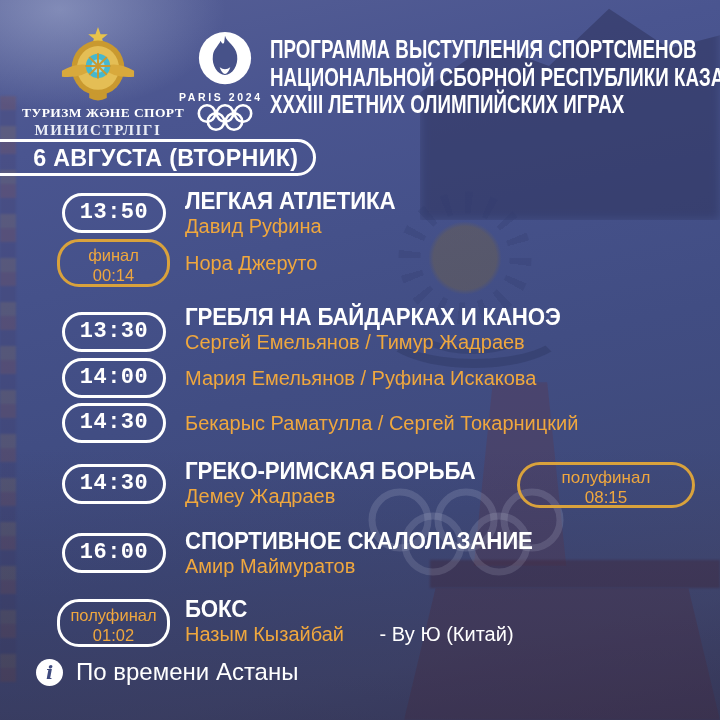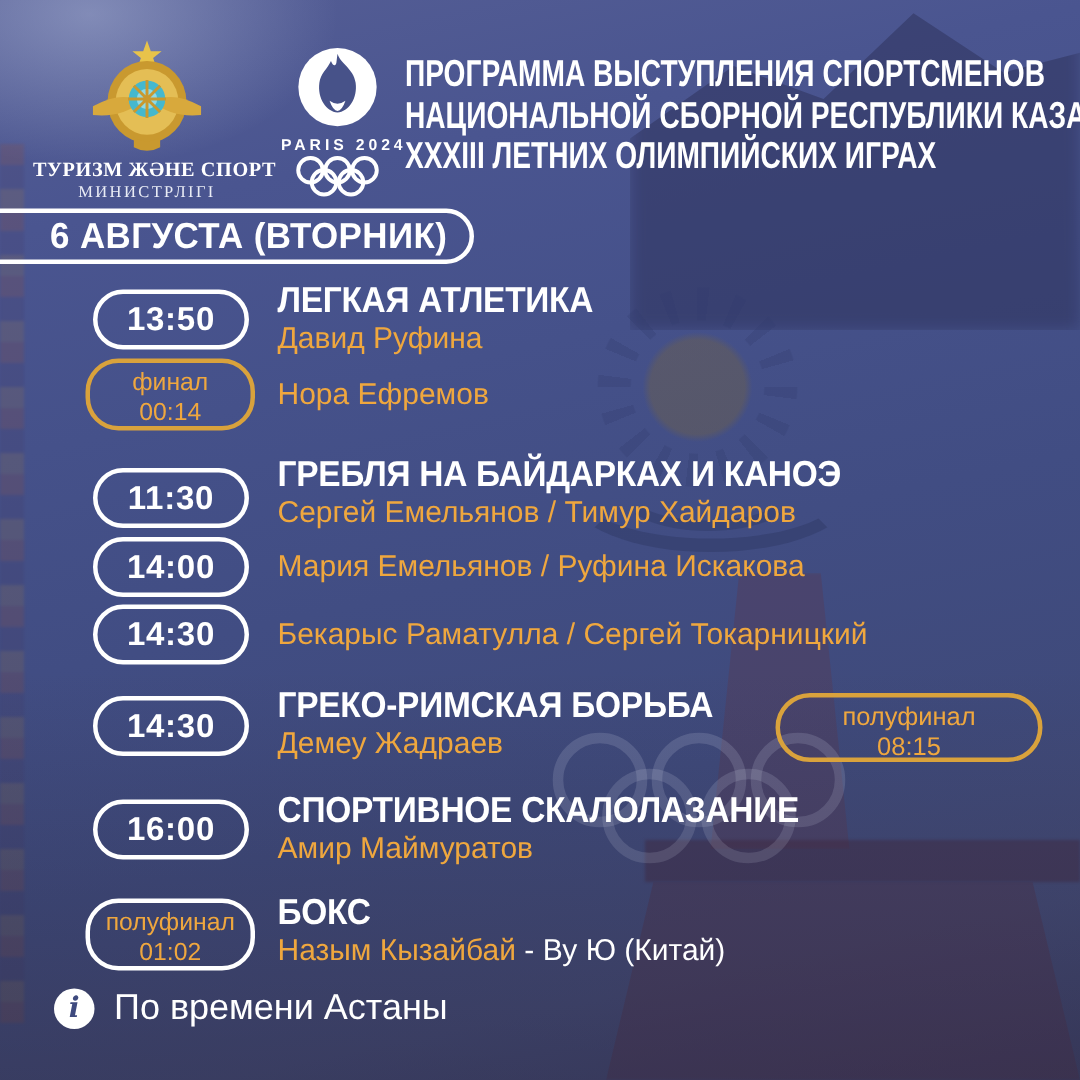--- a/index.html
+++ b/index.html
@@ -41,49 +41,49 @@
     background:rgba(78,50,74,.42);
     clip-path:polygon(10% 0,90% 0,100% 100%,0 100%);}
   .bg-vignette{left:0;top:0;width:720px;height:720px;
     background:linear-gradient(180deg,rgba(0,0,0,0) 62%,rgba(36,32,56,.32) 100%);}
   .bg-rings-mark{left:348px;top:474px;width:250px;height:110px;opacity:.9;}
   
   .ministry{position:absolute;left:22px;top:26px;width:152px;text-align:center;}
   .ministry svg{display:block;margin:0 auto;}
   .ministry-name{font-family:"Liberation Serif",serif;font-weight:700;font-size:13.5px;
     letter-spacing:.4px;color:#fff;margin-top:3px;white-space:nowrap;}
-  .ministry-sub{font-family:"Liberation Serif",serif;font-weight:400;font-size:11px;
+  .ministry-sub{font-family:"Liberation Serif",serif;font-weight:700;font-size:15px;
     letter-spacing:1.6px;color:#e9ecf5;margin-top:1px;}
-  .paris{position:absolute;left:179px;top:30px;width:92px;text-align:right;}
+  .paris{position:absolute;left:179px;top:30px;width:92px;text-align:left;}
   .paris svg{display:block;margin:0 auto;}
   .paris-wordmark{font-size:10.5px;font-weight:700;letter-spacing:2.6px;margin:3px 0 1px 0;white-space:nowrap;}
   .main-title{position:absolute;left:270px;top:36px;}
   .title-line{font-size:25px;font-weight:700;line-height:27.5px;white-space:nowrap;
     transform:scaleX(.75);transform-origin:left top;letter-spacing:0;}
   
   .date-pill{position:absolute;left:-26px;top:139px;width:342px;height:37px;
     border:3px solid #fff;border-radius:20px;box-sizing:border-box;}
   .date-pill span{display:block;font-size:24px;font-weight:700;line-height:31px;
     padding-left:58px;letter-spacing:.3px;white-space:nowrap;transform:scaleX(.97);transform-origin:left;}
   
   .row{position:absolute;left:57px;right:0;display:flex;}
   .badge-col{flex:0 0 128px;width:128px;}
   .badge{box-sizing:border-box;border:3px solid #fff;border-radius:20px;text-align:center;color:#fff;}
-  .badge.time{width:104px;height:40px;margin-left:5px;font-size:22px;font-weight:700;line-height:34px;letter-spacing:.5px;}
+  .badge.time{width:104px;height:40px;margin-left:5px;font-size:22px;font-weight:700;line-height:34px;letter-spacing:.5px;font-family:Liberation Mono, monospace;}
   .badge.two{width:113px;height:48px;border-radius:22px;font-size:16.5px;line-height:20px;padding-top:3px;}
   .badge.goldline{border-color:var(--gold);color:var(--accent);}
   .badge.whiteline{border-color:#fff;color:var(--accent);}
   .mt5{margin-top:5px}.mt8{margin-top:8px}.mt6{margin-top:6px}.mt3{margin-top:3px}
   .info{flex:1;min-width:0;}
   .event-title{font-size:24px;font-weight:700;line-height:26px;color:#fff;white-space:nowrap;
     transform:scaleX(.93);transform-origin:left;letter-spacing:-.2px;}
   .athletes{font-size:20px;line-height:24px;color:var(--accent);white-space:nowrap;}
   .athletes.center40{line-height:40px;}
   .athletes.center48{line-height:48px;}
-  .opponent{color:#fff;}
+  .opponent{color:#fff;margin-left:30px;}
   .stage-badge{position:absolute;right:25px;top:4px;width:178px;height:46px;box-sizing:border-box;
     border:3px solid var(--gold);border-radius:23px;color:var(--accent);text-align:center;
     font-size:17px;line-height:20px;padding-top:3px;}
   
   .footer{position:absolute;left:36px;top:658px;display:flex;align-items:center;gap:13px;}
   .info-icon{width:27px;height:27px;border-radius:50%;background:#fff;color:#3E4A7E;
     font-family:"DejaVu Serif",serif;font-style:italic;font-weight:700;font-size:19px;
     text-align:center;line-height:26px;flex:0 0 27px;}
   .footer-note{font-size:24px;color:#fff;white-space:nowrap;}
 </style>
@@ -168,31 +168,31 @@
   </div>
 
   <div class="row" style="top:239px">
     <div class="badge-col">
       <div class="badge two goldline">
         <div>финал</div>
         <div>00:14</div>
       </div>
     </div>
     <div class="info">
-        <div class="athletes center48">Нора Ефремов</div>
+        <div class="athletes center48">Нора Джеруто</div>
       </div>
   </div>
 
   <div class="row" style="top:304px">
     <div class="badge-col">
-        <div class="badge time mt8"><span>11:30</span></div>
+        <div class="badge time mt8"><span>13:30</span></div>
       </div>
     <div class="info">
       <div class="event-title">ГРЕБЛЯ НА БАЙДАРКАХ И КАНОЭ</div>
-      <div class="athletes">Сергей Емельянов / Тимур Хайдаров</div>
+      <div class="athletes">Сергей Емельянов / Тимур Жадраев</div>
     </div>
   </div>
 
   <div class="row" style="top:358px">
     <div class="badge-col">
         <div class="badge time"><span>14:00</span></div>
       </div>
     <div class="info">
         <div class="athletes center40">Мария Емельянов / Руфина Искакова</div>
       </div>

